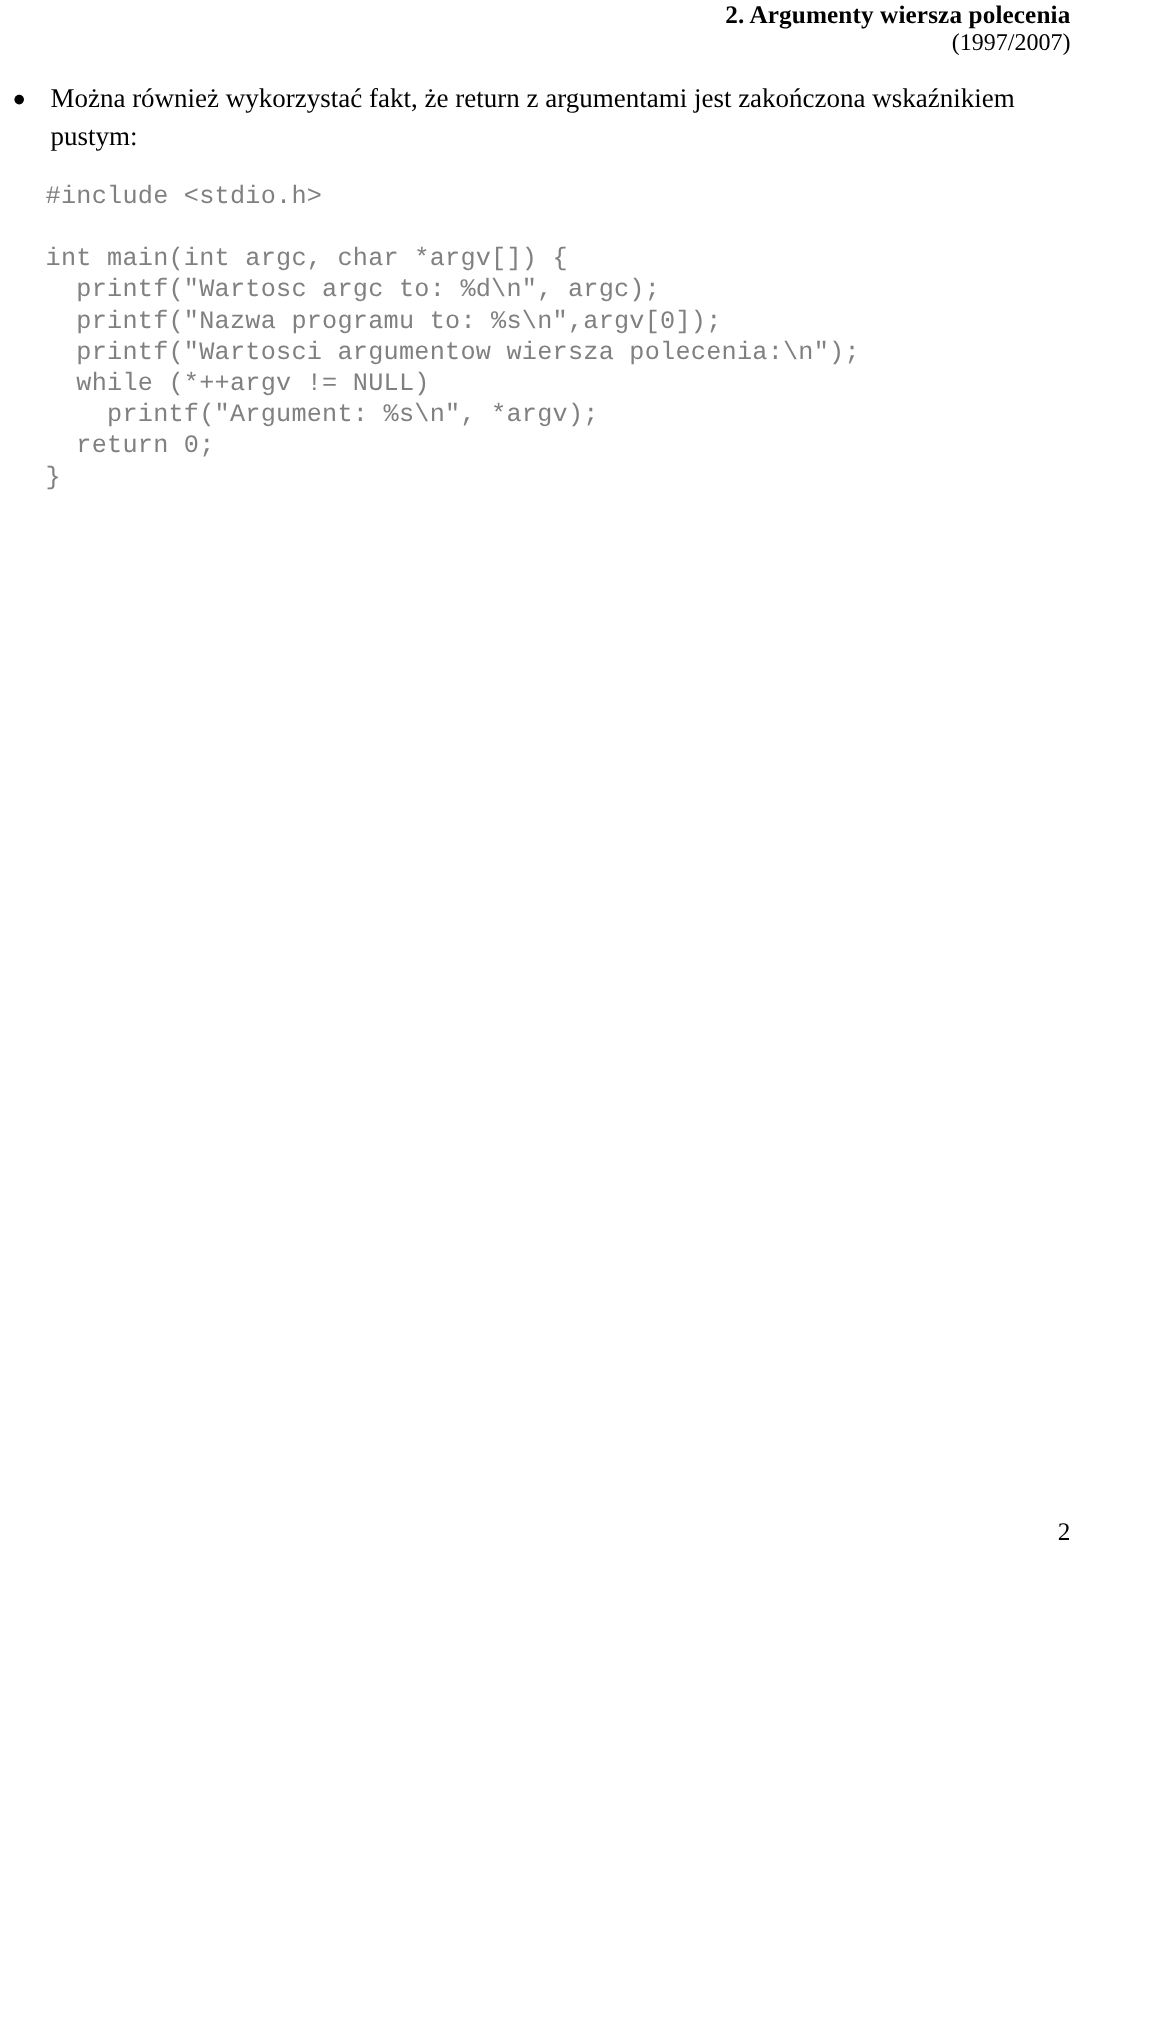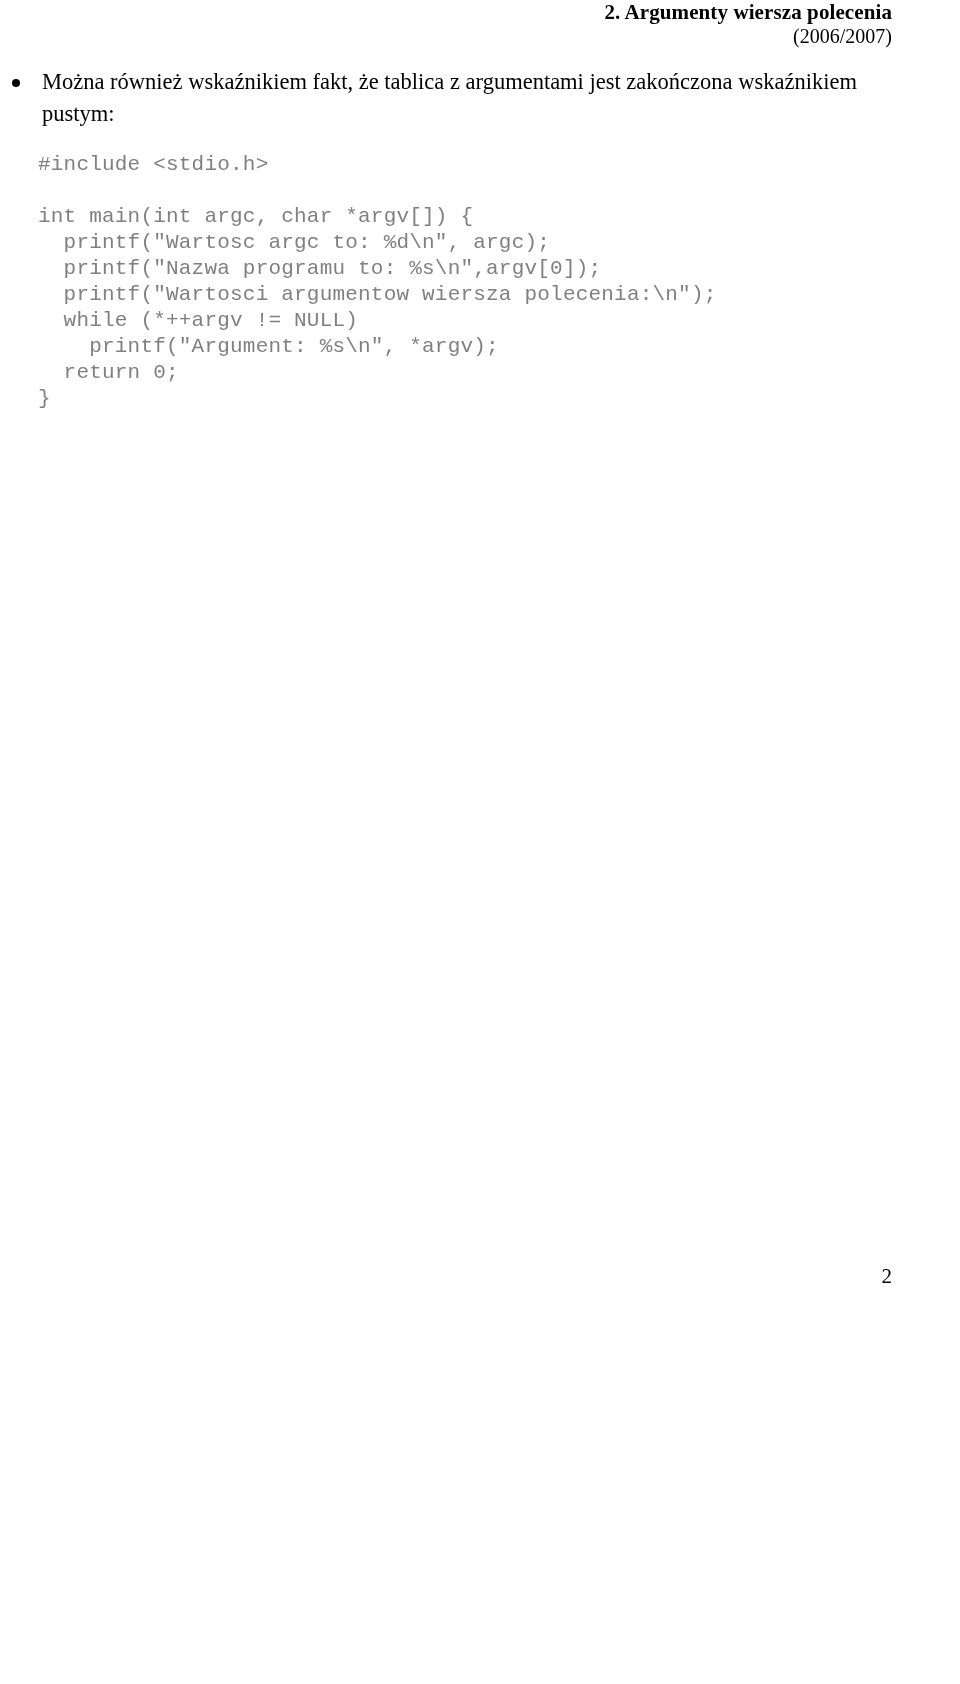--- a/index.html
+++ b/index.html
@@ -112,26 +112,26 @@
     color: #000000;
   }
 </style>
 </head>
 <body>
 
 <div class="page">
 
   <div class="page-header">
     <div class="header-title">2. Argumenty wiersza polecenia</div>
-    <div class="header-subtitle">(2006/2007)</div>
+    <div class="header-subtitle">(1997/2007)</div>
   </div>
 
   <div class="bullet-block">
     <span class="bullet-marker"></span>
-    <div class="bullet-text">Można również wskaźnikiem fakt, że tablica z argumentami jest zakończona wskaźnikiem pustym:</div>
+    <div class="bullet-text">Można również wykorzystać fakt, że return z argumentami jest zakończona wskaźnikiem pustym:</div>
   </div>
 
   <div class="code-block" style="color: rgb(128, 128, 128);"><div class="code-line">#include &lt;stdio.h&gt;</div><div class="code-blank"></div><div class="code-line">int main(int argc, char *argv[]) {</div><div class="code-line">  printf("Wartosc argc to: %d\n", argc);</div><div class="code-line">  printf("Nazwa programu to: %s\n",argv[0]);</div><div class="code-line">  printf("Wartosci argumentow wiersza polecenia:\n");</div><div class="code-line">  while (*++argv != NULL)</div><div class="code-line">    printf("Argument: %s\n", *argv);</div><div class="code-line">  return 0;</div><div class="code-line">}</div></div>
 
   <div class="page-footer">
     <span class="page-number">2</span>
   </div>
 
 </div>
 

